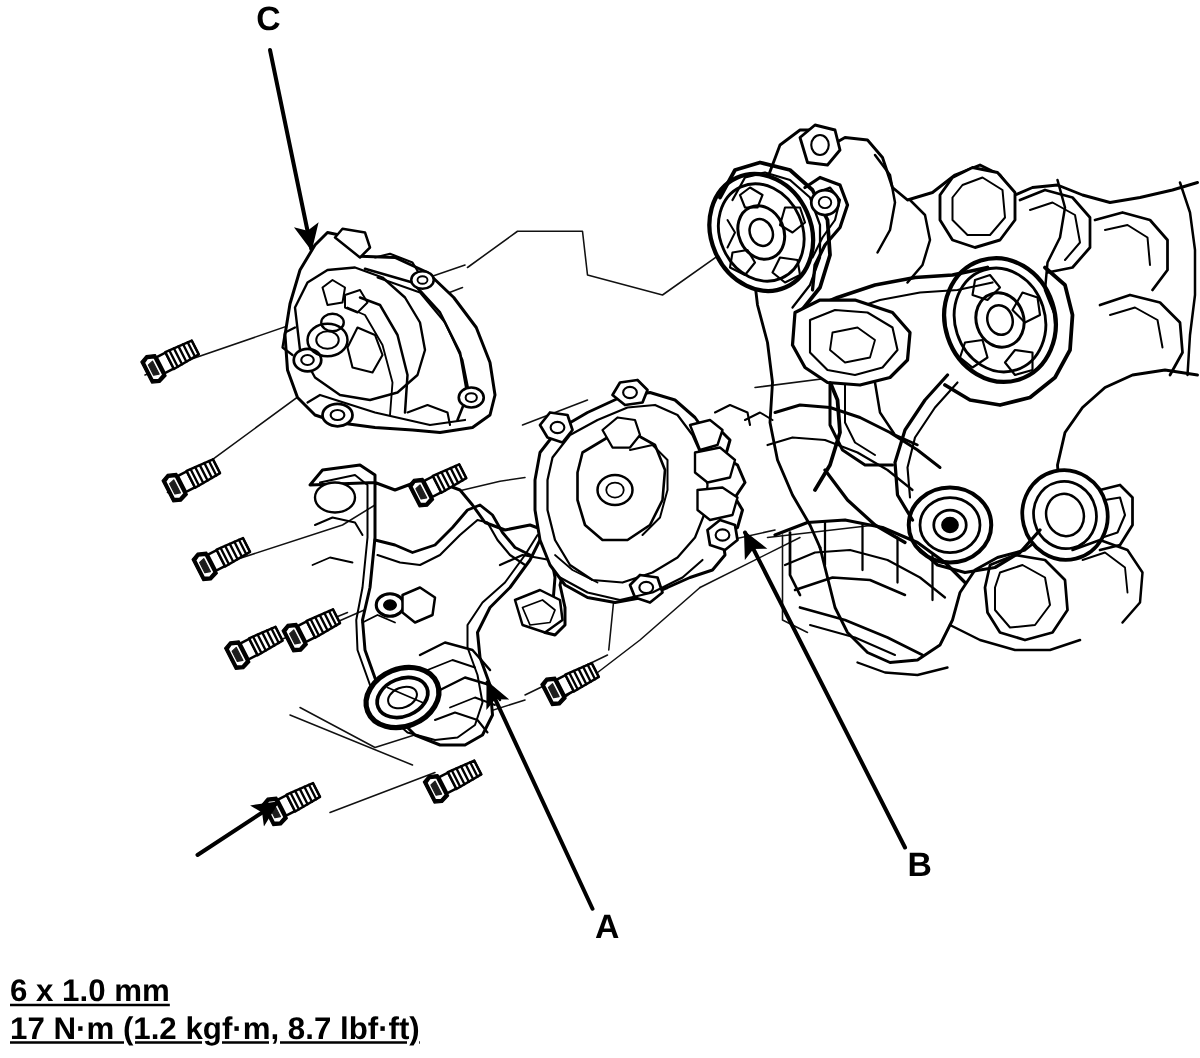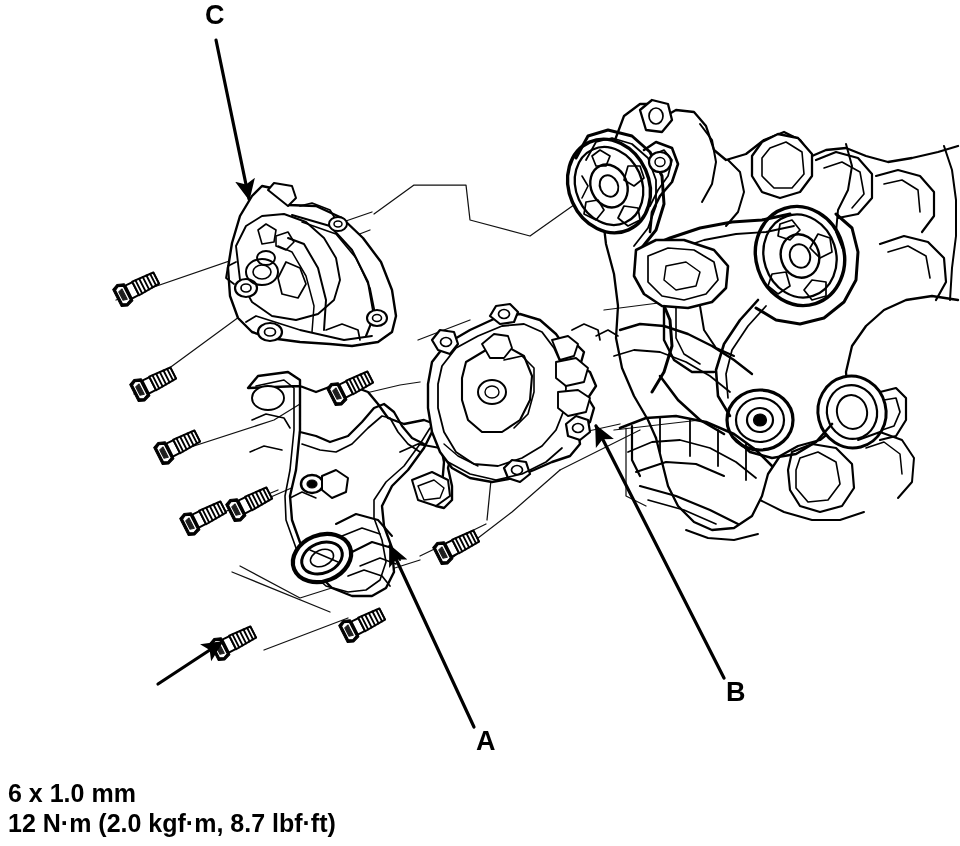--- a/index.html
+++ b/index.html
@@ -42,20 +42,21 @@
     top: 778px;
     color: #000000;
   }
   .spec-line {
     font-family: "Liberation Sans", sans-serif;
     font-weight: bold;
     font-size: 25px;
     line-height: 30px;
     white-space: nowrap;
     color: #000000;
+    text-decoration: underline;
   }
 </style>
 </head>
 <body>
 
 <div id="page">
 
   <svg id="diagram-svg" viewBox="0 0 960 846">
     <defs>
       <marker id="solidArrow" viewBox="0 0 12 12" refX="10.5" refY="6" markerWidth="7" markerHeight="7" orient="auto-start-reverse">
@@ -364,16 +365,16 @@
 
     </g>
   </svg>
 
   <div class="callout-label" style="left:205px; top:2px;">C</div>
   <div class="callout-label" style="left:726px; top:679px;">B</div>
   <div class="callout-label" style="left:476px; top:728px;">A</div>
 
   <div id="spec-block">
     <div class="spec-line">6 x 1.0 mm</div>
-    <div class="spec-line">12 N·m (2.0 kgf·m, 8.7 lbf·ft)</div>
+    <div class="spec-line">17 N·m (1.2 kgf·m, 8.7 lbf·ft)</div>
   </div>
 
 </div>
 
 </body></html>

